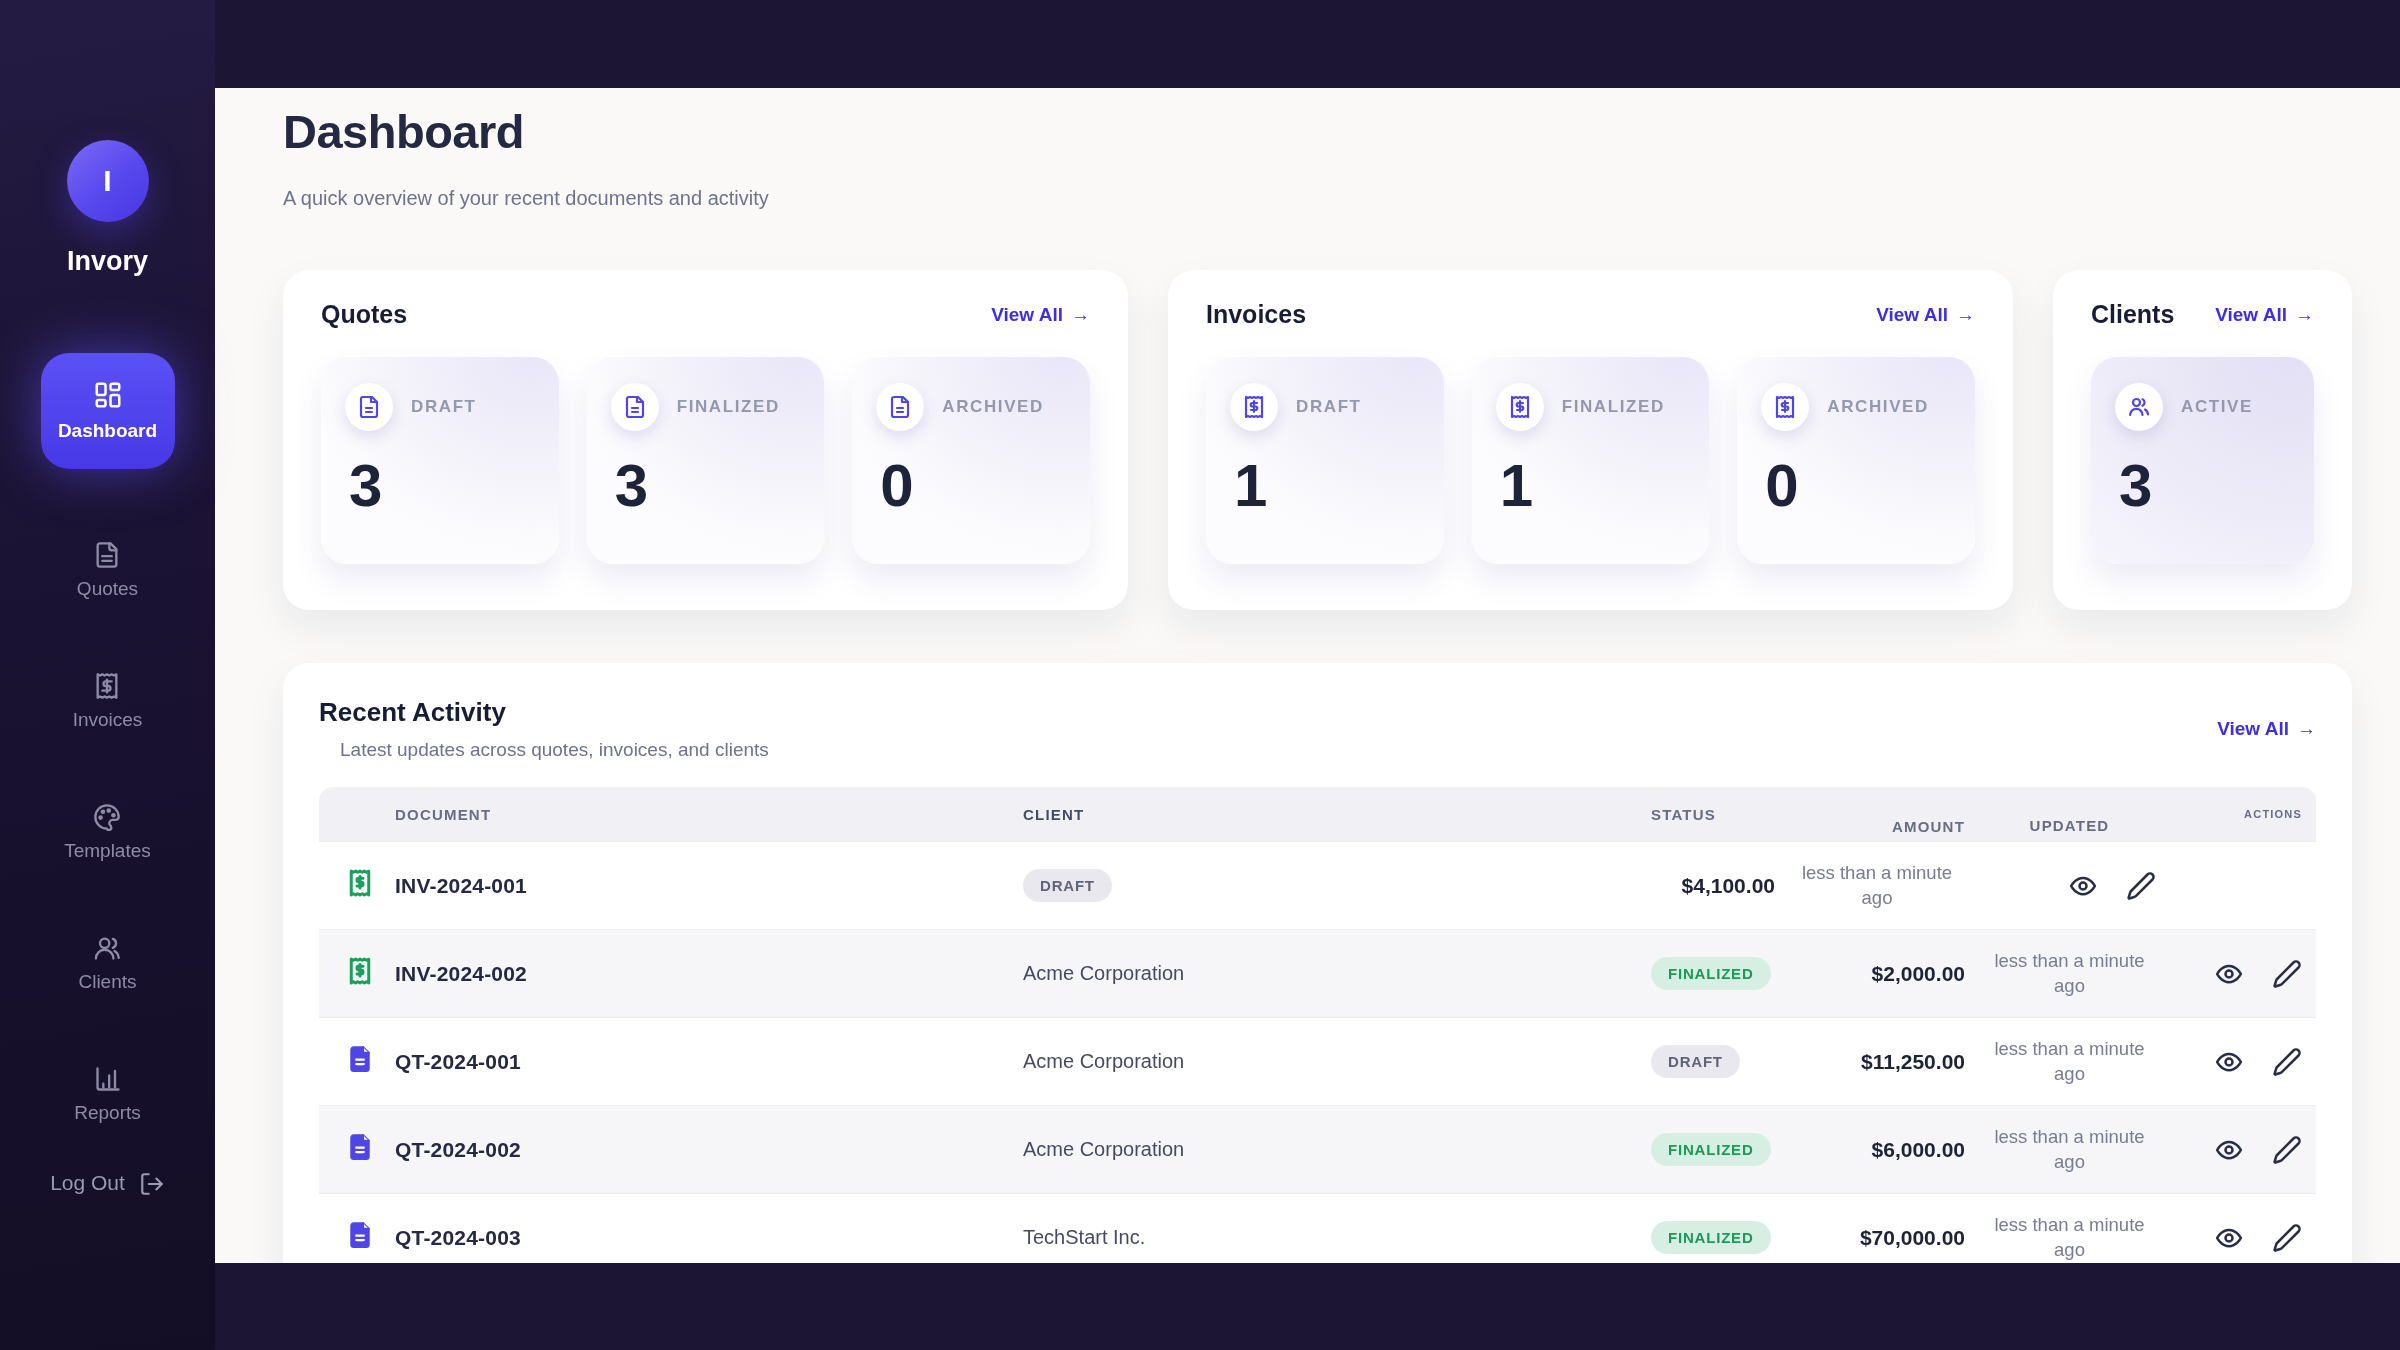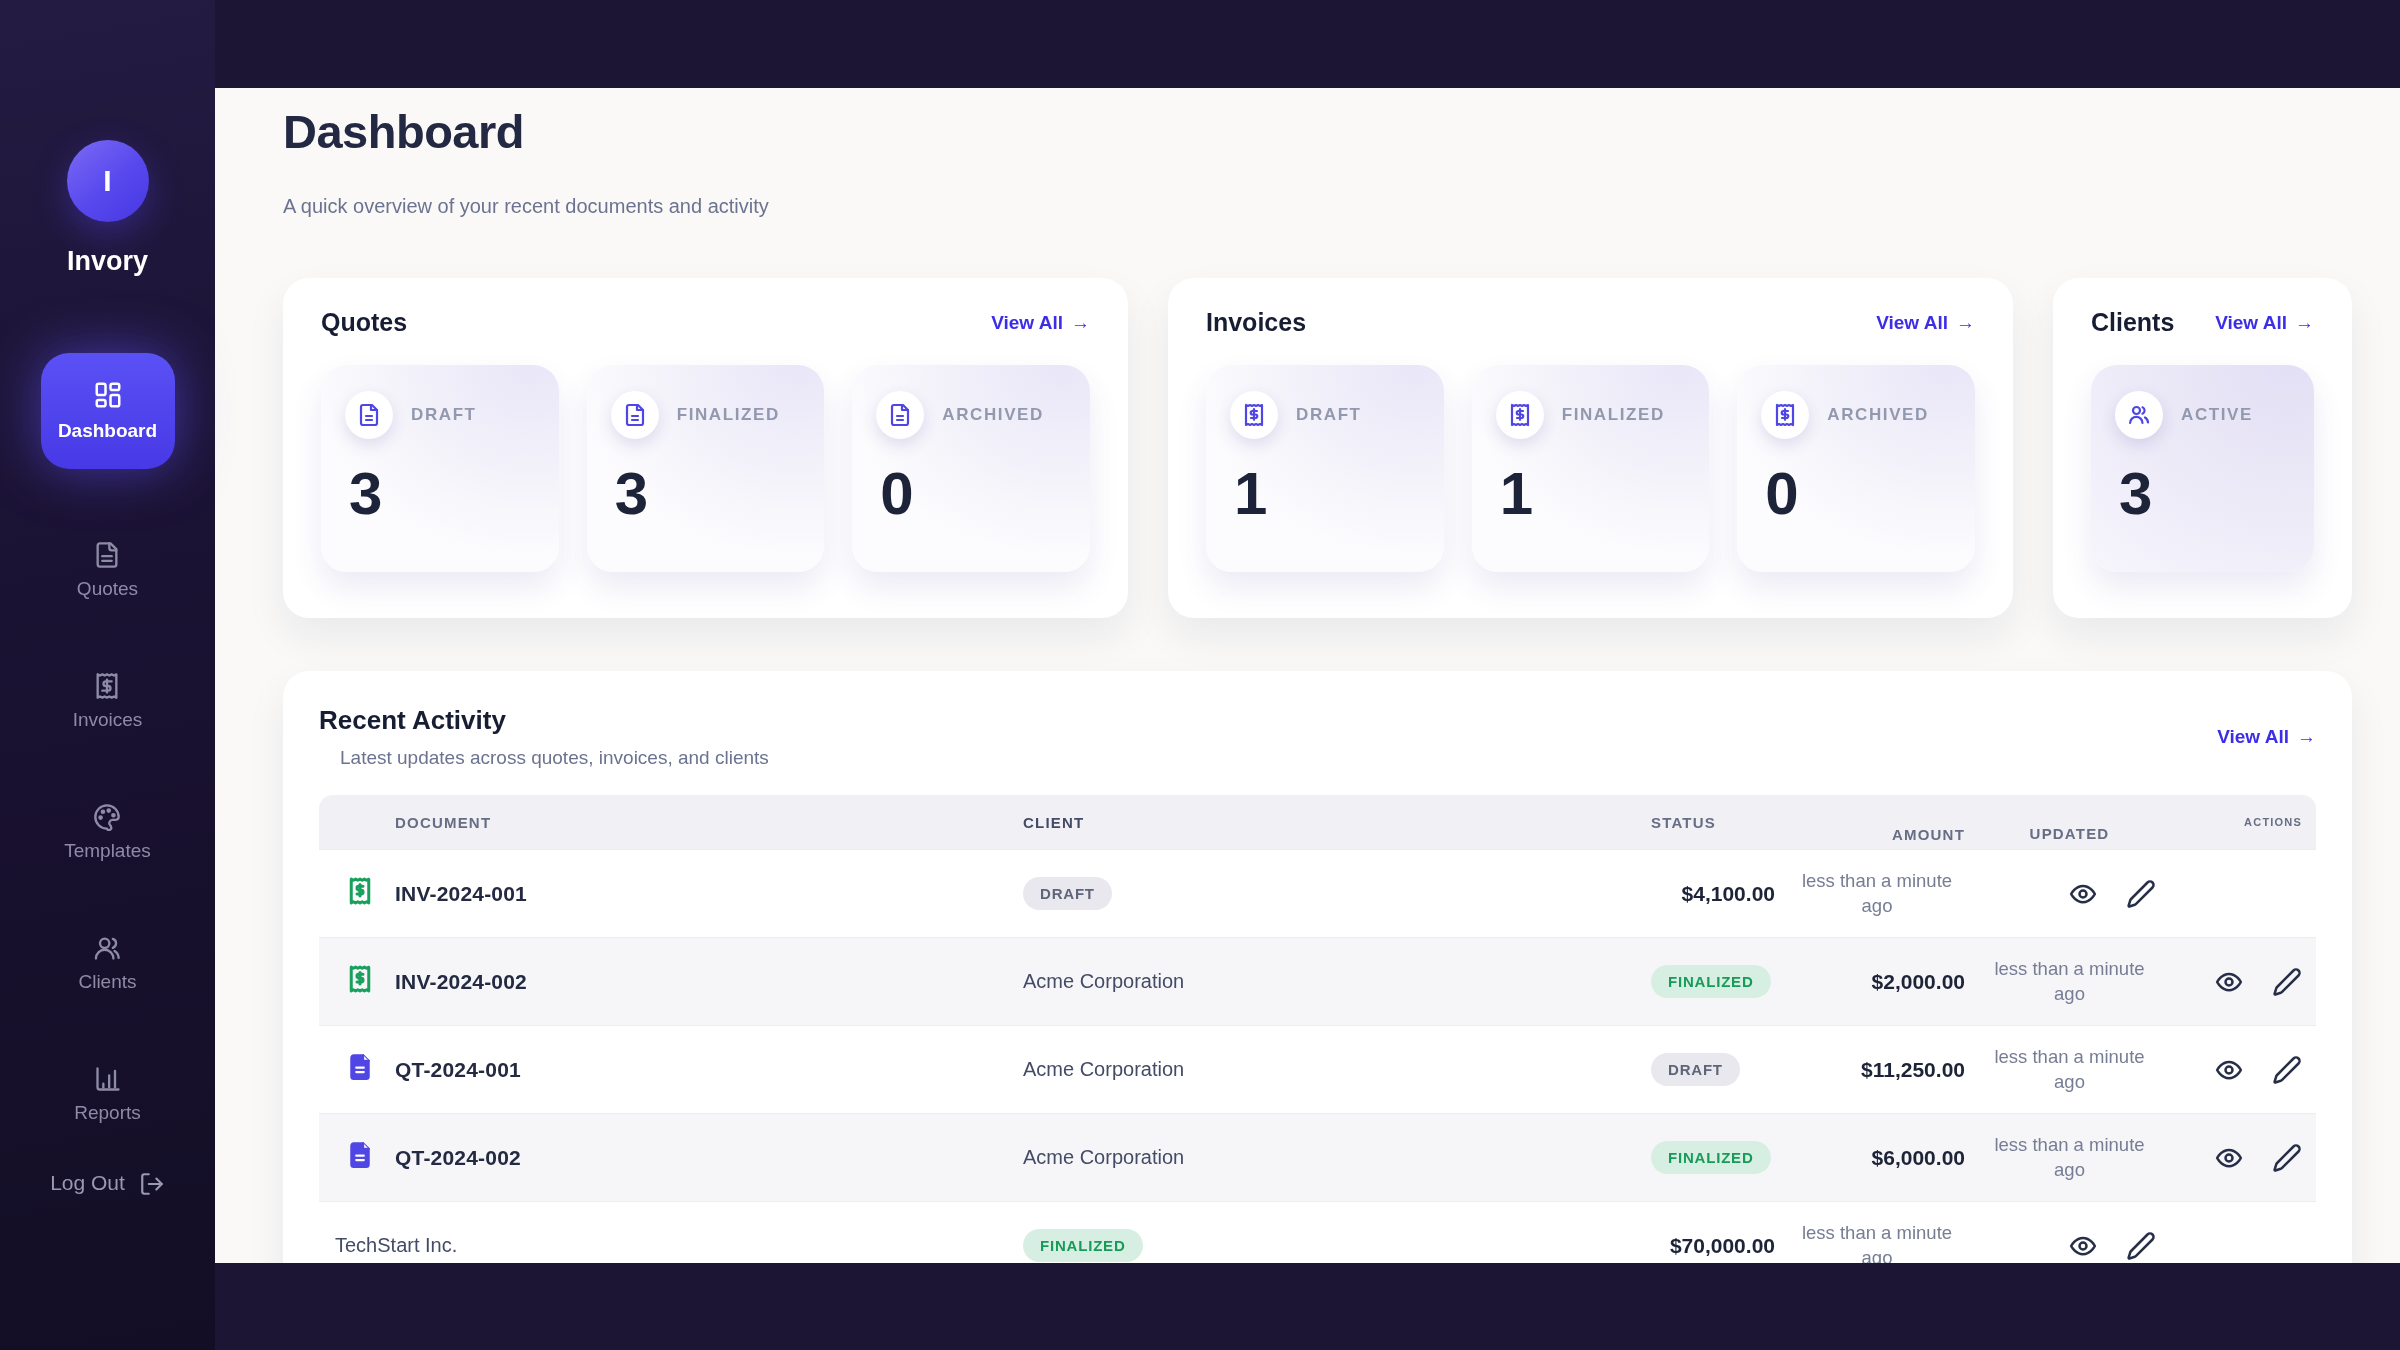--- a/index.html
+++ b/index.html
@@ -43,21 +43,21 @@
     position: absolute; bottom: 148px; display: flex; gap: 14px;
     color: #9b98b2; font-size: 21px; cursor: pointer;
   }
 
   
   .main {
     position: absolute; left: 215px; top: 88px; right: 0; bottom: 87px;
     background: #faf9f7; padding: 16px 48px 0 68px; overflow: hidden; z-index: 1;
   }
   .page-title { font-size: 47px; font-weight: 800; color: #232942; letter-spacing: -.5px; }
-  .page-subtitle { margin-top: 36px; font-size: 20px; color: #6b7390; }
+  .page-subtitle { margin-top: 28px; font-size: 20px; color: #6b7390; }
 
   
   .cards-row { margin-top: 60px; display: flex; gap: 40px; }
   .card {
     background: #ffffff; border-radius: 26px; padding: 30px 38px; height: 340px;
     box-shadow: 0 18px 40px rgba(35, 28, 90, .07);
   }
   .card-quotes, .card-invoices { width: 845px; }
   .card-clients { flex: 1; }
   .card-head { display: flex; align-items: center; justify-content: space-between; }
@@ -497,20 +497,31 @@
             </button>
           <button class="icon-btn">
               <svg width="30" height="30" viewBox="0 0 24 24" fill="none" stroke="#272e47" stroke-width="2" stroke-linecap="round" stroke-linejoin="round">
                 <path d="M21.2 6.8a2.1 2.1 0 0 0-4-4L3.9 16.2a2 2 0 0 0-.5.83l-1.3 4.3a.5.5 0 0 0 .62.62l4.3-1.3a2 2 0 0 0 .84-.5Z"></path>
               </svg>
             </button>
         </div>
       </div>
 
       <div class="trow tbody-row">
+        <div class="c-doc">
+          <span>
+            <svg width="30" height="30" viewBox="0 0 24 24" fill="#4f46e5" stroke="#4f46e5" stroke-width="1.6" stroke-linecap="round" stroke-linejoin="round">
+                <path d="M14.5 2.5H7a2 2 0 0 0-2 2v15a2 2 0 0 0 2 2h10a2 2 0 0 0 2-2V7Z"></path>
+                <path d="M14.5 2.5V7H19" fill="#ffffff" stroke="#4f46e5"></path>
+                <path d="M15 12.5H9" stroke="#ffffff" stroke-width="1.8"></path>
+                <path d="M15 16H9" stroke="#ffffff" stroke-width="1.8"></path>
+              </svg>
+          </span>
+          <span class="doc-code">QT-2024-003</span>
+        </div>
         <div class="c-client">TechStart Inc.</div>
         <div class="c-status"><span class="badge st-finalized">FINALIZED</span></div>
         <div class="c-amount">$70,000.00</div>
         <div class="c-updated"><span class="wrap">less than a minute ago</span></div>
         <div class="c-actions">
           <button class="icon-btn">
               <svg width="30" height="30" viewBox="0 0 24 24" fill="none" stroke="#272e47" stroke-width="2" stroke-linecap="round" stroke-linejoin="round">
                 <path d="M2.5 12s3.4-6.5 9.5-6.5S21.5 12 21.5 12s-3.4 6.5-9.5 6.5S2.5 12 2.5 12Z"></path>
                 <circle cx="12" cy="12" r="2.8"></circle>
               </svg>

